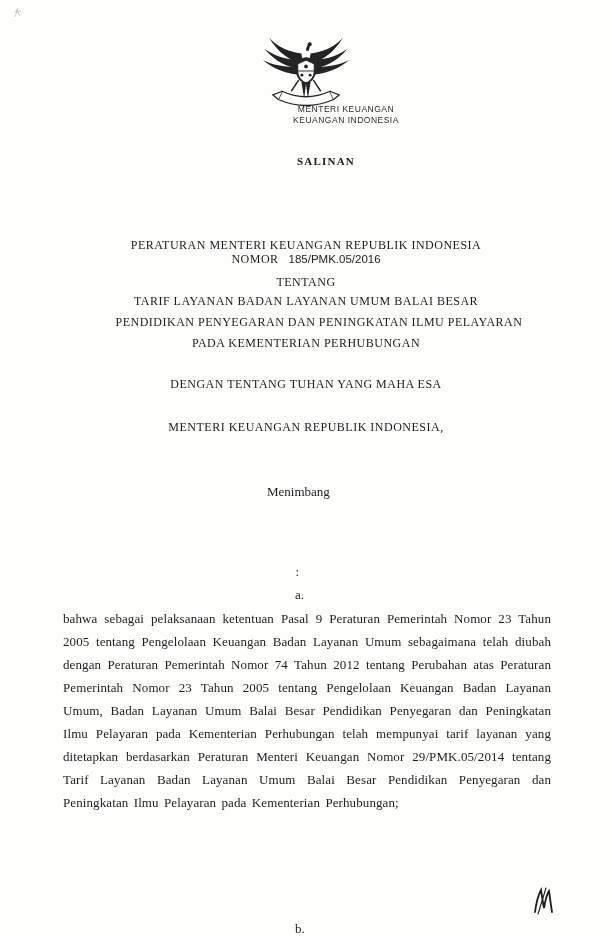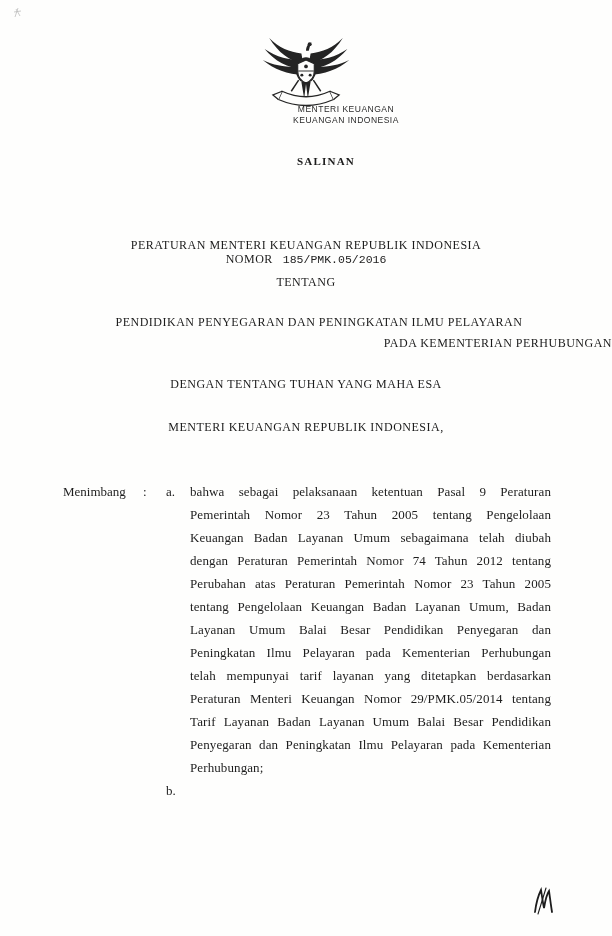--- a/index.html
+++ b/index.html
@@ -43,37 +43,38 @@
     letter-spacing: 1.2px;
     padding-left: 20px;
   }
   .title-line {
     font-size: 12px;
     letter-spacing: 0.5px;
     color: #1b1b1b;
   }
   .nomor-label { letter-spacing: 0.5px; }
   .nomor-value {
-    font-family: Liberation Mono, monospace;
+    font-family: Liberation Sans, sans-serif;
     font-size: 11.5px;
     letter-spacing: 0px;
     margin-left: 10px;
     color: #222;
   }
   .consider {
     top: 480px;
     left: 63px;
     width: 488px;
     font-size: 13px;
     line-height: 23px;
     color: #1d1d1d;
   }
   .consider-row {
     display: flex;
-    align-items: flex-start;
+    align-items: center;
+    flex-direction: column;
   }
   .c-label { width: 80px; flex: 0 0 80px; }
   .c-colon { width: 23px; flex: 0 0 23px; }
   .c-letter { width: 24px; flex: 0 0 24px; }
   .c-text {
     flex: 1 1 auto;
     text-align: justify;
     word-spacing: 2px;
     letter-spacing: 0.1px;
   }
@@ -137,22 +138,23 @@
 
   <div class="abs centerline salinan">SALINAN</div>
 
   <div class="abs centerline title-line" style="top:238px;">PERATURAN MENTERI KEUANGAN REPUBLIK INDONESIA</div>
 
   <div class="abs centerline title-line" style="top:252px;">
     <span class="nomor-label">NOMOR</span><span class="nomor-value">185/PMK.05/2016</span>
   </div>
 
   <div class="abs centerline title-line" style="top:275px;">TENTANG</div>
+  <div class="abs centerline title-line" style="top:294px;">TARIF LAYANAN BADAN LAYANAN UMUM BALAI BESAR</div>
   <div class="abs centerline title-line" style="top:315px;margin-left:13px;">PENDIDIKAN PENYEGARAN DAN PENINGKATAN ILMU PELAYARAN</div>
-  <div class="abs centerline title-line" style="top:336px;text-align:right;">PADA KEMENTERIAN PERHUBUNGAN</div>
+  <div class="abs centerline title-line" style="top:336px;">PADA KEMENTERIAN PERHUBUNGAN</div>
 
   <div class="abs centerline title-line" style="top:377px;">DENGAN TENTANG TUHAN YANG MAHA ESA</div>
   <div class="abs centerline title-line" style="top:420px;">MENTERI KEUANGAN REPUBLIK INDONESIA,</div>
 
   <div class="abs consider">
     <div class="consider-row">
       <div class="c-label">Menimbang</div>
       <div class="c-colon">:</div>
       <div class="c-letter">a.</div>
       <div class="c-text">bahwa sebagai pelaksanaan ketentuan Pasal 9 Peraturan Pemerintah Nomor 23 Tahun 2005 tentang Pengelolaan Keuangan Badan Layanan Umum sebagaimana telah diubah dengan Peraturan Pemerintah Nomor 74 Tahun 2012 tentang Perubahan atas Peraturan Pemerintah Nomor 23 Tahun 2005 tentang Pengelolaan Keuangan Badan Layanan Umum, Badan Layanan Umum Balai Besar Pendidikan Penyegaran dan Peningkatan Ilmu Pelayaran pada Kementerian Perhubungan telah mempunyai tarif layanan yang ditetapkan berdasarkan Peraturan Menteri Keuangan Nomor 29/PMK.05/2014 tentang Tarif Layanan Badan Layanan Umum Balai Besar Pendidikan Penyegaran dan Peningkatan Ilmu Pelayaran pada Kementerian Perhubungan;</div>

